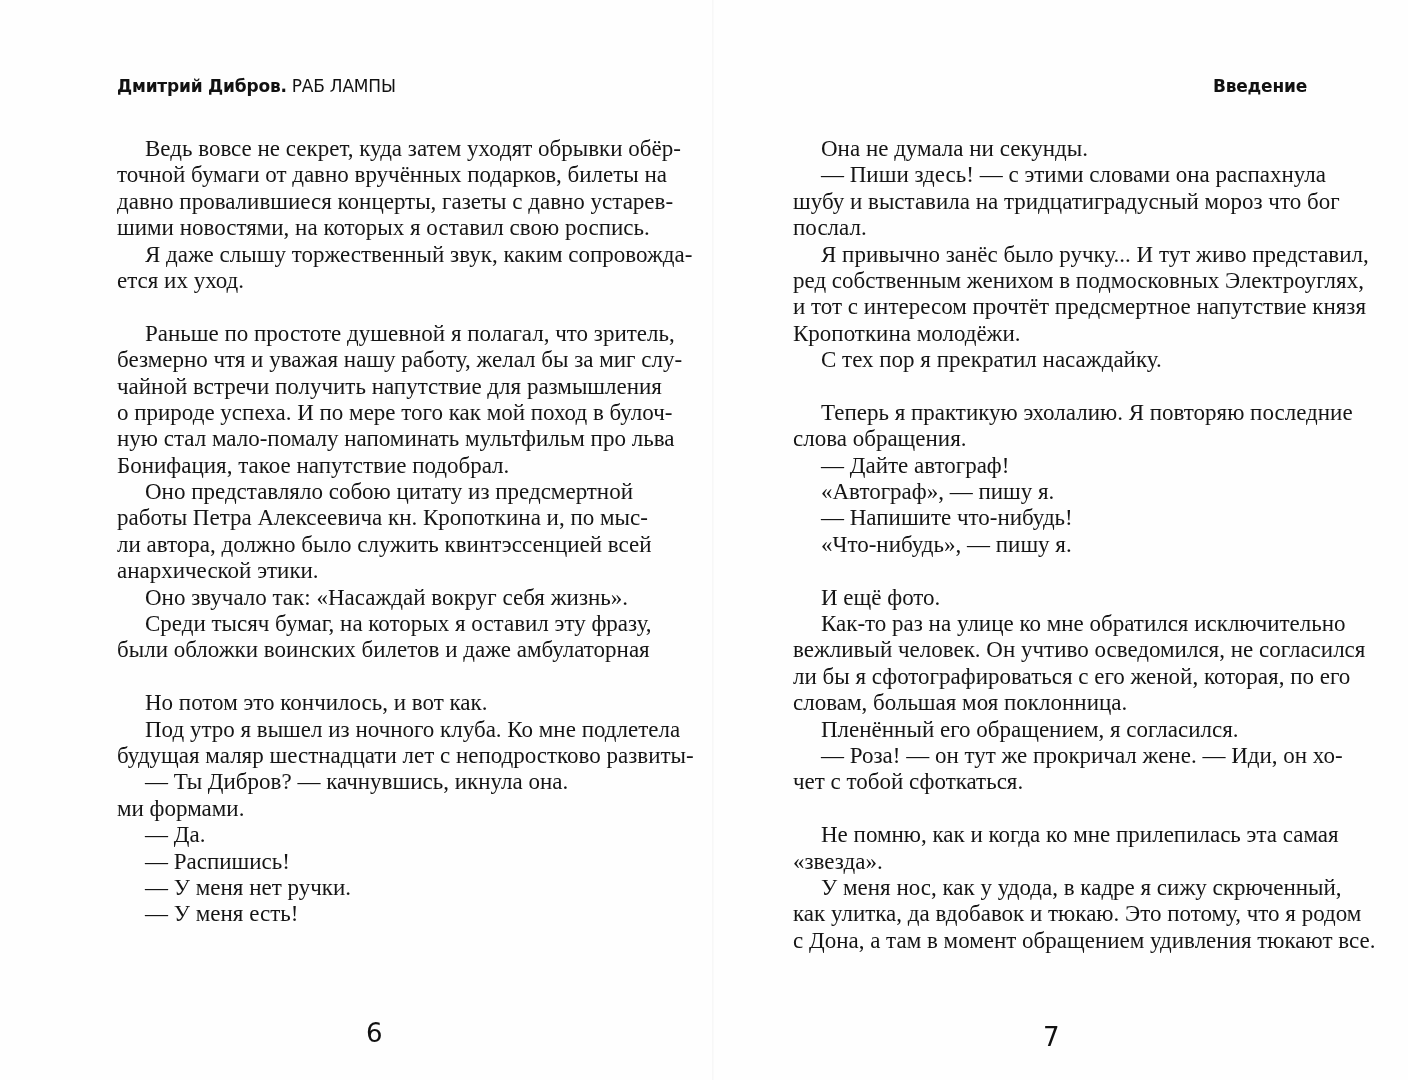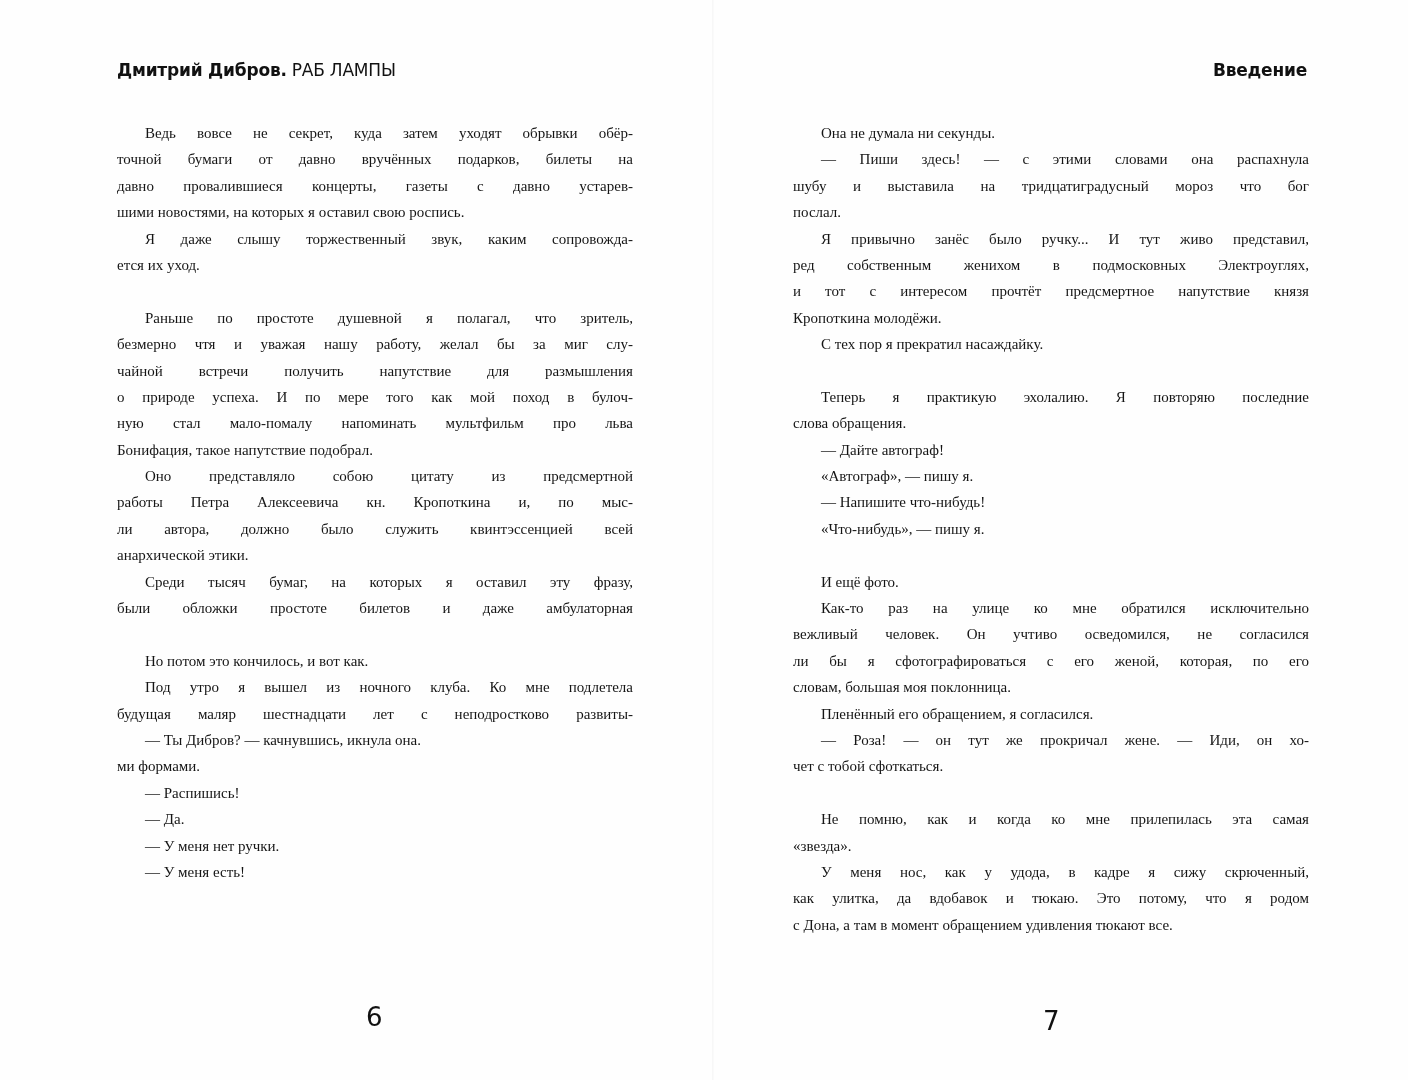--- a/index.html
+++ b/index.html
@@ -7,39 +7,39 @@
     width: 1408px; height: 1080px; overflow: hidden;
     background: #ffffff;
     position: relative;
     color: #1a1a1a;
   }
   .spread { position: absolute; inset: 0; background: #fefefe; }
   .gutter {
     position: absolute; left: 712px; top: 0; width: 2px; height: 1080px;
     background: linear-gradient(to right, #f6f6f6, #fbfbfb);
   }
-  .page { position: absolute; top: 0; height: 972px; }
+  .page { position: absolute; top: 16px; height: 972px; }
   .page.left { left: 0; width: 712px; }
   .page.right { left: 714px; width: 694px; }
 
   .running-head {
     position: absolute; top: 60px;
     font-family: "DejaVu Sans", sans-serif;
     font-size: 17px; color: #111;
     white-space: nowrap; letter-spacing: -0.2px;
   }
   .page.left .running-head { left: 117px; }
   .running-head .author { font-weight: bold; }
   .running-head .title { font-weight: normal; margin-left: 5px; }
   .page.right .running-head { right: 101px; font-weight: bold; }
 
   .body-text {
     position: absolute; top: 120px;
     font-family: "Liberation Serif", serif;
-    font-size: 15px; line-height: 26.4px; color: #151515;
+    font-size: 23px; line-height: 26.4px; color: #151515;
   }
   .page.left .body-text { left: 117px; width: 516px; }
   .page.right .body-text { left: 79px; width: 516px; }
 
   .ln {
     display: block; height: 26.4px; white-space: nowrap;
     text-align: justify; text-align-last: justify;
   }
   .ln.last { text-align-last: left; }
   .ln.indent { padding-left: 28px; }
@@ -74,30 +74,31 @@
         <span class="ln indent">Раньше по простоте душевной я полагал, что зритель,</span>
         <span class="ln">безмерно чтя и уважая нашу работу, желал бы за миг слу-</span>
         <span class="ln">чайной встречи получить напутствие для размышления</span>
         <span class="ln">о природе успеха. И по мере того как мой поход в булоч-</span>
         <span class="ln">ную стал мало-помалу напоминать мультфильм про льва</span>
         <span class="ln last">Бонифация, такое напутствие подобрал.</span>
         <span class="ln indent">Оно представляло собою цитату из предсмертной</span>
         <span class="ln">работы Петра Алексеевича кн. Кропоткина и, по мыс-</span>
         <span class="ln">ли автора, должно было служить квинтэссенцией всей</span>
         <span class="ln last">анархической этики.</span>
+        <span class="ln indent last">Оно звучало так: «Насаждай вокруг себя жизнь».</span>
         <span class="ln indent">Среди тысяч бумаг, на которых я оставил эту фразу,</span>
-        <span class="ln">были обложки простоте билетов и даже амбулаторная</span>
+        <span class="ln">были обложки воинских билетов и даже амбулаторная</span>
         <span class="gap"></span>
         <span class="ln indent last">Но потом это кончилось, и вот как.</span>
         <span class="ln indent">Под утро я вышел из ночного клуба. Ко мне подлетела</span>
         <span class="ln">будущая маляр шестнадцати лет с неподростково развиты-</span>
         <span class="ln indent last">— Ты Дибров? — качнувшись, икнула она.</span>
         <span class="ln last">ми формами.</span>
+        <span class="ln indent last">— Да.</span>
         <span class="ln indent last">— Распишись!</span>
-        <span class="ln indent last">— Да.</span>
         <span class="ln indent last">— У меня нет ручки.</span>
         <span class="ln indent last">— У меня есть!</span>
       </div>
     <div class="folio">6</div>
   </div>
 
   <div class="page right">
     <div class="running-head">Введение</div>
     <div class="body-text" id="right-body">
         <span class="ln indent last">Она не думала ни секунды.</span>

